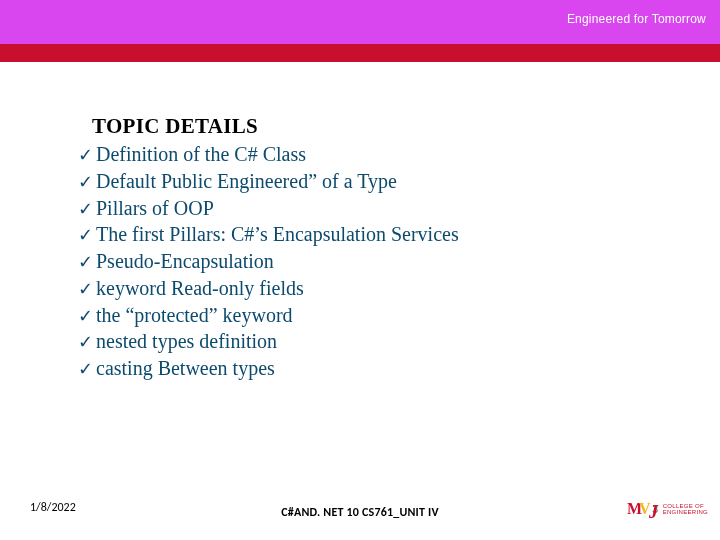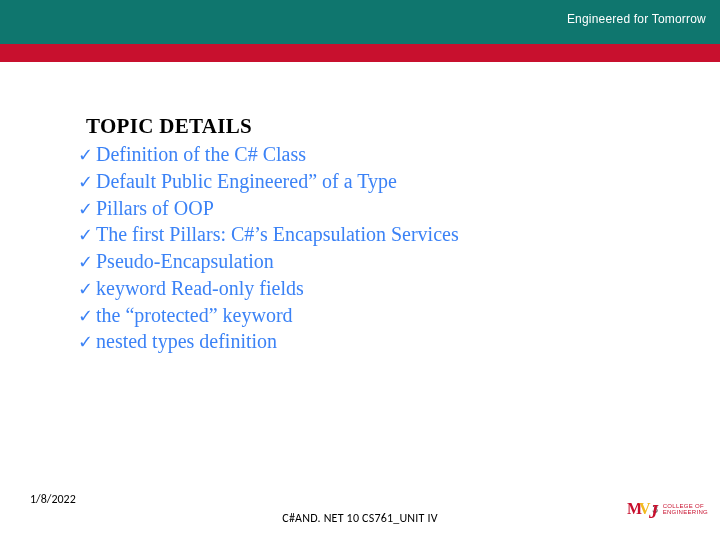--- a/index.html
+++ b/index.html
@@ -8,21 +8,21 @@
     width: 720px;
     height: 540px;
     background: #ffffff;
     font-family: "Times New Roman", Times, serif;
     overflow: hidden;
     position: relative;
   }
   .topbar {
     width: 100%;
     height: 44px;
-    background: #0f766e;
+    background: #d946ef;
     position: relative;
   }
   .tagline {
     position: absolute;
     right: 14px;
     top: 12px;
     color: #ffffff;
     font-family: Arial, Helvetica, sans-serif;
     font-size: 12px;
     letter-spacing: 0.2px;
@@ -35,26 +35,26 @@
   .content {
     position: absolute;
     left: 78px;
     top: 114px;
     width: 560px;
   }
   .heading {
     font-weight: bold;
     font-size: 21px;
     color: #000000;
-    margin: 0 0 2px 8px;
+    margin: 0 0 2px 14px;
     letter-spacing: 0.3px;
   }
   .item {
     font-size: 20px;
-    color: #3b82f6;
+    color: #0c4a6e;
     line-height: 1.32;
     white-space: nowrap;
   }
   .check {
     display: inline-block;
     width: 18px;
     font-family: "Segoe UI Symbol", Arial, sans-serif;
     font-size: 18px;
     vertical-align: baseline;
     position: relative;
@@ -63,35 +63,36 @@
   .footer {
     position: absolute;
     left: 0;
     bottom: 14px;
     width: 100%;
     height: 24px;
   }
   .footer-date {
     position: absolute;
     left: 30px;
-    bottom: 20px;
+    bottom: 12px;
     font-family: Calibri, Arial, sans-serif;
     font-size: 12px;
     color: #000000;
     margin-top: 13px;
   }
   .footer-center {
     position: absolute;
     left: 50%;
     transform: translateX(-50%);
-    bottom: 1px;
+    bottom: 7px;
     font-family: Calibri, Arial, sans-serif;
     font-size: 12px;
     color: #000000;
     letter-spacing: 0.2px;
+    font-weight: bold;
   }
   .footer-page {
     position: absolute;
     right: 62px;
     bottom: 10px;
     font-family: Calibri, Arial, sans-serif;
     font-size: 12px;
     color: #555555;
   }
   .logo {
@@ -134,20 +135,21 @@
 <div class="content">
   <div class="heading">TOPIC DETAILS</div>
   <div class="item"><span class="check">✓</span><span>Definition of the C# Class</span></div>
   <div class="item"><span class="check">✓</span><span>Default Public Engineered” of a Type</span></div>
   <div class="item"><span class="check">✓</span><span>Pillars of OOP</span></div>
   <div class="item"><span class="check">✓</span><span>The first Pillars: C#’s Encapsulation Services</span></div>
   <div class="item"><span class="check">✓</span><span>Pseudo-Encapsulation</span></div>
   <div class="item"><span class="check">✓</span><span>keyword Read-only fields</span></div>
   <div class="item"><span class="check">✓</span><span>the “protected” keyword</span></div>
   <div class="item"><span class="check">✓</span><span>nested types definition</span></div>
+  <div class="item"><span class="check">✓</span><span>casting Between types</span></div>
 </div>
 
 <div class="footer">
   <span class="footer-date">1/8/2022</span>
   <span class="footer-center">C#AND. NET 10 CS761_UNIT IV</span>
   <span class="footer-page">3</span>
   <div class="logo">
     <svg width="34" height="22" viewBox="0 0 34 22">
       <rect x="0" y="0" width="34" height="22" fill="none"></rect>
       <text x="0" y="16" font-family="Georgia, serif" font-size="16" font-weight="bold" fill="#c8102e">M</text>

